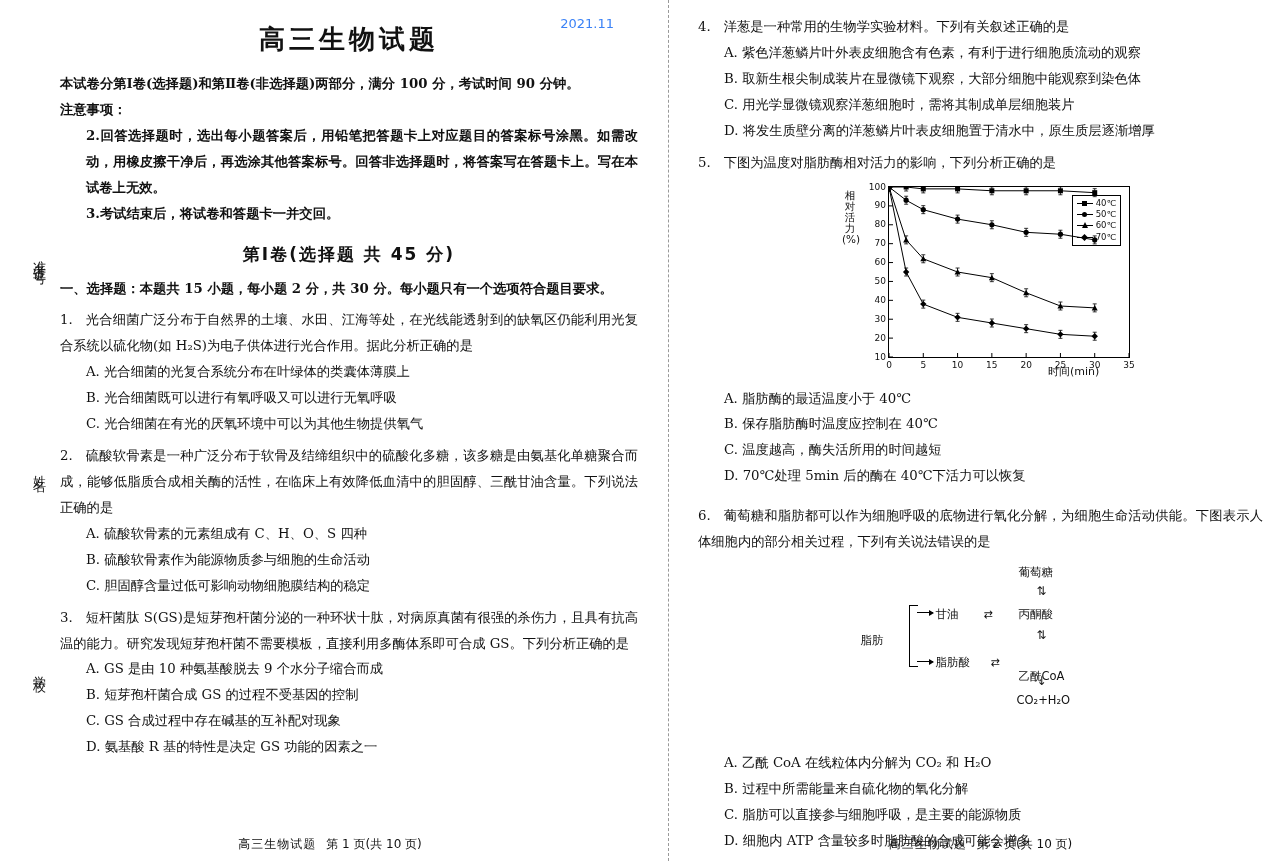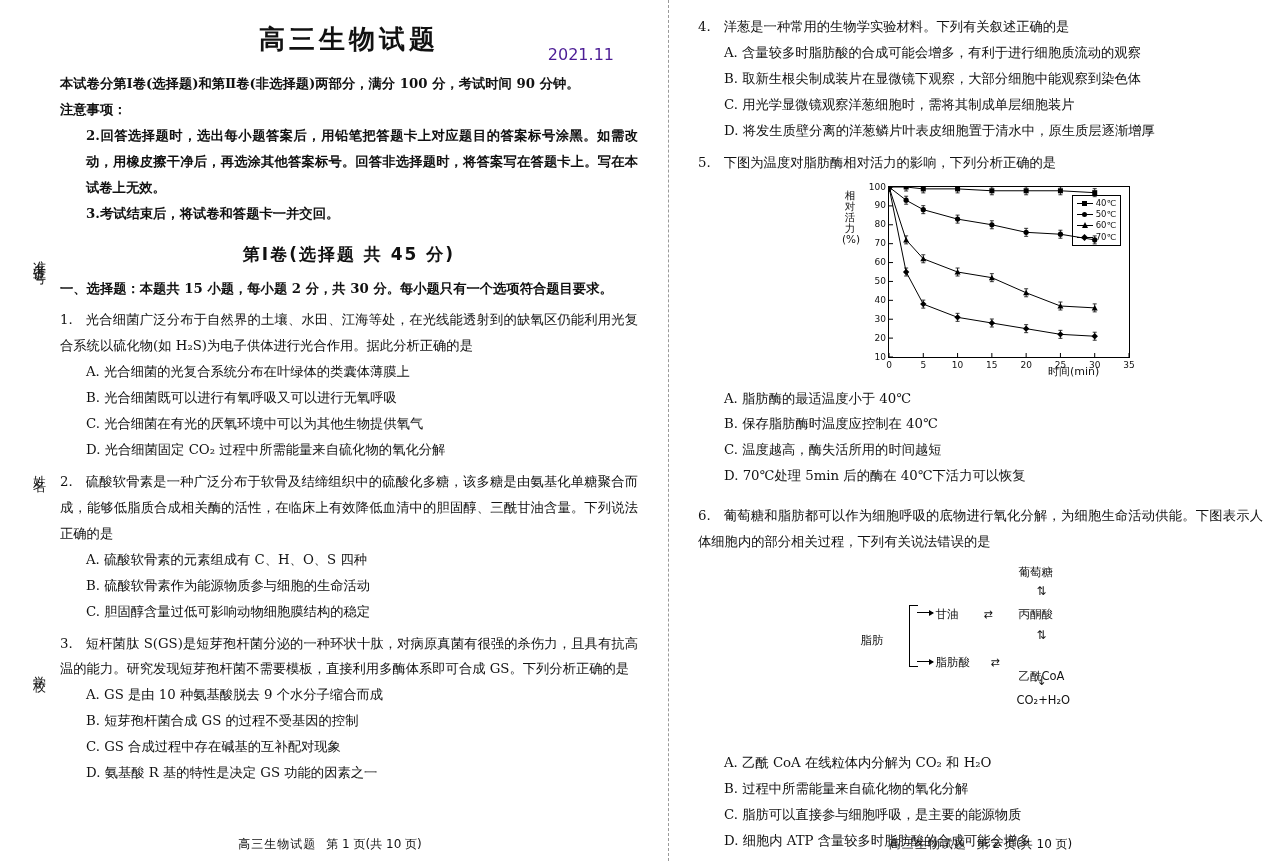--- a/index.html
+++ b/index.html
@@ -36,22 +36,22 @@
 
   .doc-title{
     text-align:center;
     font-size:26px;
     font-weight:bold;
     letter-spacing:4px;
     margin-top:22px;
     font-family:"DejaVu Sans","Liberation Sans",sans-serif;
   }
   .doc-date{
-    position:absolute;right:24px;top:45px;
-    font-size:16px;color:#4c1d95;
+    position:absolute;right:24px;top:16px;
+    font-size:13px;color:#3b82f6;
     font-family:"DejaVu Sans","Liberation Sans",sans-serif;
   }
   p{margin:0;}
   .para{
     font-size:13.3px;
     line-height:1.95;
     text-align:justify;
   }
   .bold{font-weight:bold;}
   .ind-2{margin-left:26px;}
@@ -143,21 +143,20 @@
 
     <div class="sec-title">第Ⅰ卷(选择题  共 45 分)</div>
 
     <p class="para bold">一、选择题：本题共 15 小题，每小题 2 分，共 30 分。每小题只有一个选项符合题目要求。</p>
 
     <div class="q">
       <span class="stem"><span>1.</span><span class="hang">光合细菌广泛分布于自然界的土壤、水田、江海等处，在光线能透射到的缺氧区仍能利用光复合系统以硫化物(如 H₂S)为电子供体进行光合作用。据此分析正确的是</span></span>
       <span class="opt">A. 光合细菌的光复合系统分布在叶绿体的类囊体薄膜上</span>
       <span class="opt">B. 光合细菌既可以进行有氧呼吸又可以进行无氧呼吸</span>
       <span class="opt">C. 光合细菌在有光的厌氧环境中可以为其他生物提供氧气</span>
-      <span class="opt">D. 光合细菌固定 CO₂ 过程中所需能量来自硫化物的氧化分解</span>
     </div>
 
     <div class="q">
       <span class="stem"><span>2.</span><span class="hang">硫酸软骨素是一种广泛分布于软骨及结缔组织中的硫酸化多糖，该多糖是由氨基化单糖聚合而成，能够低脂质合成相关酶的活性，在临床上有效降低血清中的胆固醇、三酰甘油含量。下列说法正确的是</span></span>
       <span class="opt">A. 硫酸软骨素的元素组成有 C、H、O、S 四种</span>
       <span class="opt">B. 硫酸软骨素作为能源物质参与细胞的生命活动</span>
       <span class="opt">C. 胆固醇含量过低可影响动物细胞膜结构的稳定</span>
     </div>
 
     <div class="q">
@@ -172,21 +171,21 @@
   <div class="footer">
     <span class="fl">高三生物试题</span><span>第 1 页(共 10 页)</span>
   </div>
 </div>
 
 <div class="page page-right">
   <div class="content-right">
 
     <div class="q">
       <span class="stem"><span>4.</span><span class="hang">洋葱是一种常用的生物学实验材料。下列有关叙述正确的是</span></span>
-      <span class="opt">A. 含量较多时脂肪酸的合成可能会增多，有利于进行细胞质流动的观察</span>
+      <span class="opt">A. 紫色洋葱鳞片叶外表皮细胞含有色素，有利于进行细胞质流动的观察</span>
       <span class="opt">B. 取新生根尖制成装片在显微镜下观察，大部分细胞中能观察到染色体</span>
       <span class="opt">C. 用光学显微镜观察洋葱细胞时，需将其制成单层细胞装片</span>
       <span class="opt">D. 将发生质壁分离的洋葱鳞片叶表皮细胞置于清水中，原生质层逐渐增厚</span>
     </div>
 
     <div class="q">
       <span class="stem"><span>5.</span><span class="hang">下图为温度对脂肪酶相对活力的影响，下列分析正确的是</span></span>
     </div>
 
     <div class="chart-wrap">

